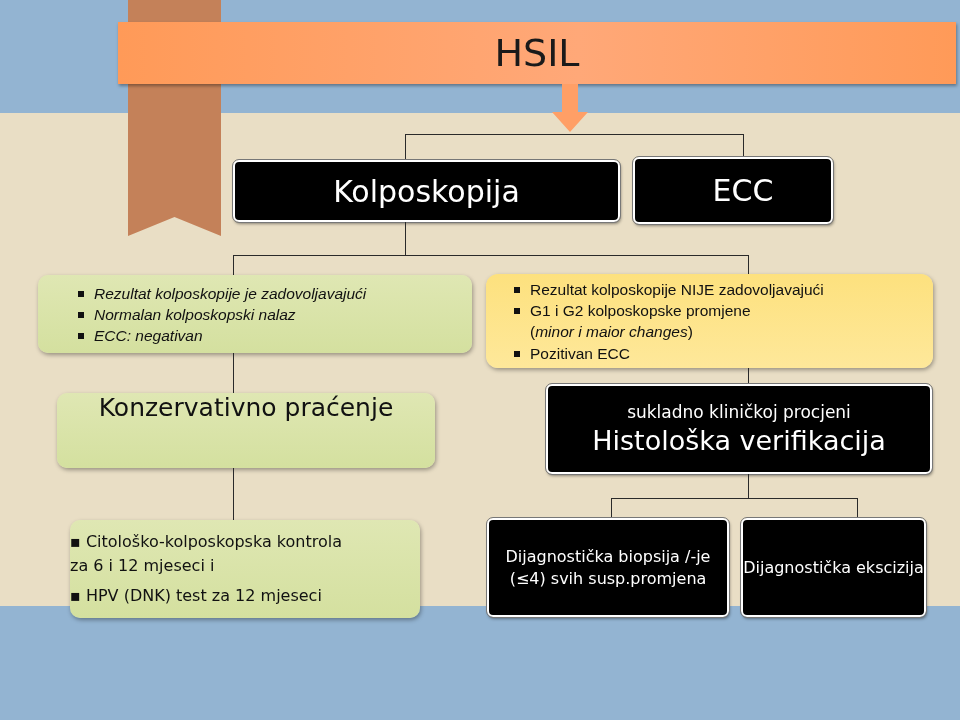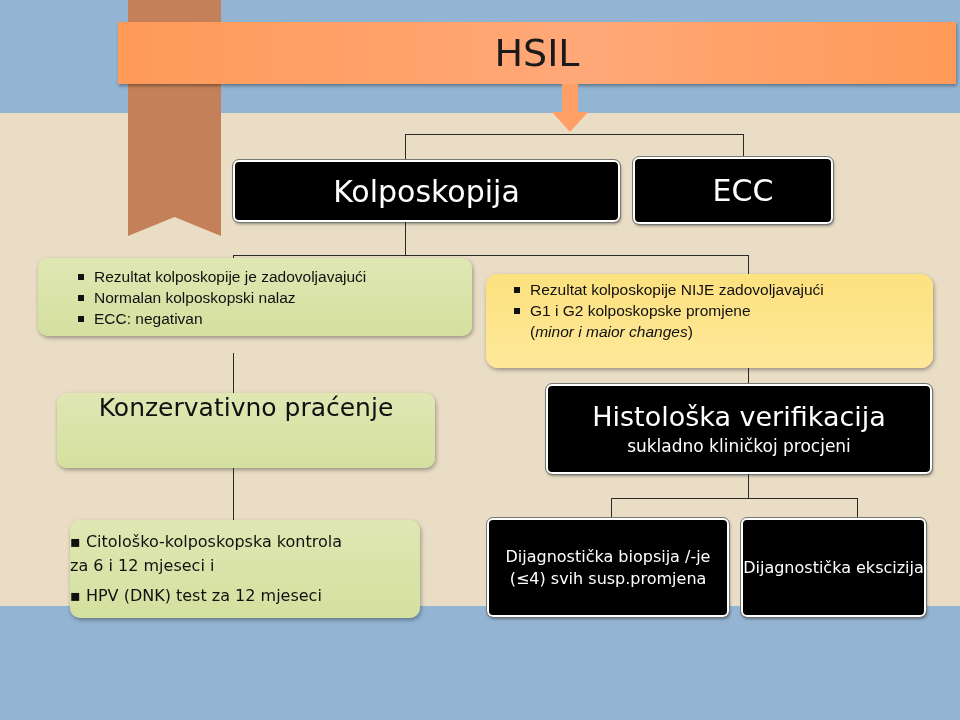--- a/index.html
+++ b/index.html
@@ -53,51 +53,54 @@
 </div>
 <div class="black-box" style="left:633px;top:157px;width:200px;height:67px;padding-left:20px;">
   <span style="font-size:30px;">ECC</span>
 </div>
 
 <div class="line" style="left:405px;top:222px;width:1px;height:33px;"></div>
 <div class="line" style="left:233px;top:255px;width:516px;height:1px;"></div>
 <div class="line" style="left:233px;top:255px;width:1px;height:22px;"></div>
 <div class="line" style="left:748px;top:255px;width:1px;height:22px;"></div>
 
-<div class="green-box" style="left:38px;top:258px;width:434px;height:78px;padding:8px 0 0 36px;">
+<div class="green-box" style="left:38px;top:275px;width:434px;height:78px;padding:8px 0 0 36px;font-style:italic;">
   <ul class="bul">
     <li>Rezultat kolposkopije je zadovoljavajući</li>
     <li>Normalan kolposkopski nalaz</li>
     <li>ECC: negativan</li>
   </ul>
 </div>
 
 <div class="yellow-box" style="left:486px;top:274px;width:447px;height:94px;padding:5px 0 0 24px;">
   <ul class="bul">
     <li>Rezultat kolposkopije NIJE zadovoljavajući</li>
     <li>G1 i G2 kolposkopske promjene</li>
   </ul>
   <div class="cont"><span>(</span><i>minor i maior changes</i><span>)</span></div>
+  <ul class="bul">
+    <li>Pozitivan ECC</li>
+  </ul>
 </div>
 
 <div class="line" style="left:233px;top:353px;width:1px;height:40px;"></div>
 <div class="green-box" style="left:57px;top:393px;width:378px;height:75px;display:flex;align-items:flex-start;justify-content:center;">
   <span style="font-family:'DejaVu Sans',sans-serif;font-size:25px;">Konzervativno praćenje</span>
 </div>
 <div class="line" style="left:233px;top:468px;width:1px;height:52px;"></div>
 <div class="green-box" style="left:70px;top:520px;width:350px;height:98px;font-family:'DejaVu Sans',sans-serif;font-size:16px;padding-top:10px;line-height:24px;">
   <div>▪ <span>Citološko-kolposkopska kontrola</span></div>
   <div>za 6 i 12 mjeseci i</div>
   <div style="margin-top:6px;">▪ <span>HPV (DNK) test za 12 mjeseci</span></div>
 </div>
 
 <div class="line" style="left:748px;top:368px;width:1px;height:16px;"></div>
 <div class="black-box" style="left:546px;top:384px;width:386px;height:90px;">
+  <span style="font-size:17px;line-height:24px;">sukladno kliničkoj procjeni</span>
   <span style="font-size:27px;line-height:34px;">Histološka verifikacija</span>
-  <span style="font-size:17px;line-height:24px;">sukladno kliničkoj procjeni</span>
 </div>
 <div class="line" style="left:748px;top:474px;width:1px;height:24px;"></div>
 <div class="line" style="left:611px;top:498px;width:247px;height:1px;"></div>
 <div class="line" style="left:611px;top:498px;width:1px;height:20px;"></div>
 <div class="line" style="left:857px;top:498px;width:1px;height:20px;"></div>
 
 <div class="black-box" style="left:487px;top:518px;width:242px;height:99px;font-size:16px;line-height:22px;">
   <span>Dijagnostička biopsija /-je</span>
   <span>(≤4) svih susp.promjena</span>
 </div>

